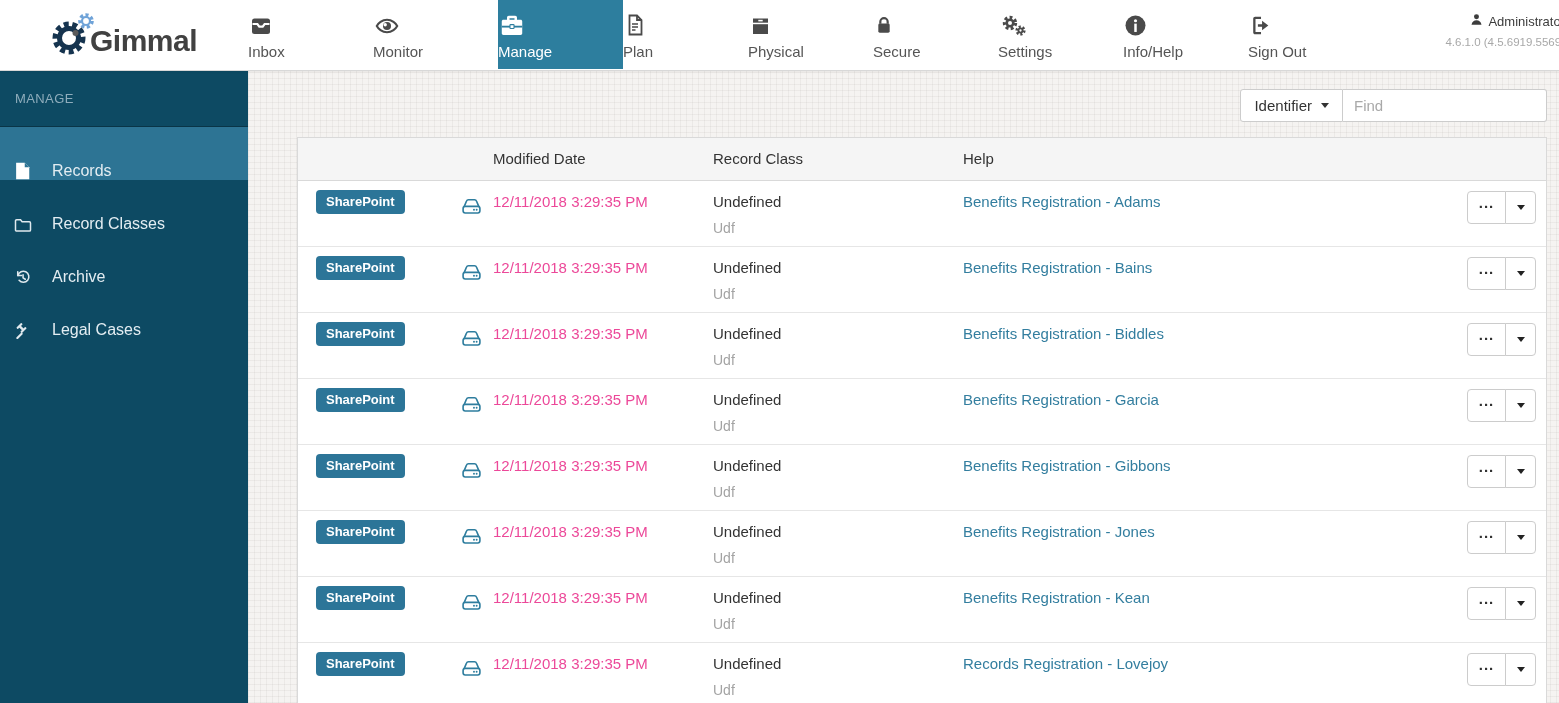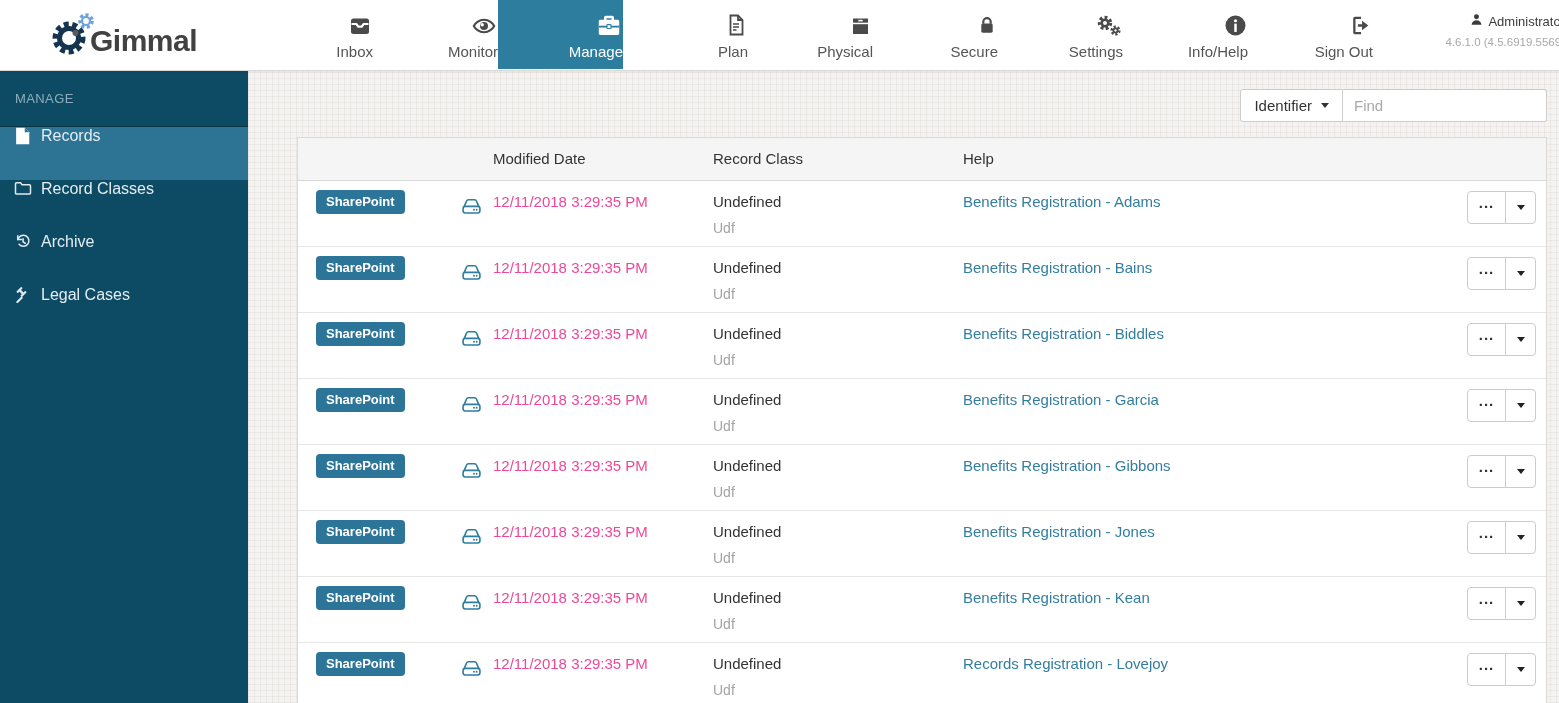--- a/index.html
+++ b/index.html
@@ -6,36 +6,36 @@
   body { font-family:"Liberation Sans", sans-serif; background:#e9e9e9; }
   .screen { position:relative; width:1559px; height:703px; overflow:hidden; background:#fff; }
 
   
   .navbar { position:absolute; top:0; left:0; width:100%; height:71px; background:#fff;
             border-bottom:1px solid #d8d8d8; box-shadow:0 1px 2px rgba(0,0,0,.06); z-index:5; }
   .logo { position:absolute; left:0; top:0; width:248px; height:71px; display:flex;
           align-items:center; justify-content:center; }
   .logo-text { font-size:30px; font-weight:700; color:#414141; margin-left:-9px; margin-top:10px; letter-spacing:-.5px; }
   .tabs { position:absolute; left:248px; top:0; height:71px; display:flex; }
-  .tab { width:125px; height:69px; display:flex; flex-direction:column; align-items:flex-end;
+  .tab { width:125px; height:69px; display:flex; flex-direction:column; align-items:flex-start;
          justify-content:flex-end; padding-bottom:9px; gap:5px; color:#4a4a4a; cursor:pointer; }
   .tab .nicon { height:28px; display:flex; align-items:flex-end; }
   .tab .tlabel { font-size:15px; color:#555; }
   .tab.active { background:#2d7e9e; color:#fff; }
   .tab.active .tlabel { color:#fff; }
   .userinfo { position:absolute; right:-6px; top:13px; text-align:right; }
   .user-row { font-size:13px; color:#3c3c3c; display:flex; align-items:center; justify-content:flex-end; gap:5px; }
   .version { font-size:11.5px; color:#a8a8a8; margin-top:7px; }
 
   
   .sidebar { position:absolute; left:0; top:71px; width:248px; height:632px; background:#0d4a63; }
   .side-section { height:56px; display:flex; align-items:center; padding-left:15px;
                   color:#8fadbc; font-size:13px; letter-spacing:.4px;
                   border-bottom:1px solid rgba(0,0,0,.28); }
-  .side-item { height:53px; display:flex; align-items:flex-start; padding-left:13px; gap:9px;
+  .side-item { height:53px; display:flex; align-items:flex-end; padding-left:13px; gap:20px;
                color:#e3edf2; font-size:16px; cursor:pointer; }
   .side-item.active { background:#2d7494; }
   .side-item .sicon { width:19px; display:flex; justify-content:center; }
 
   
   .main { position:absolute; left:248px; top:71px; right:0; bottom:0;
           background-color:#f5f3f1;
           background-image:
             repeating-linear-gradient(0deg,  rgba(170,165,160,.13) 0 1px, transparent 1px 6px),
             repeating-linear-gradient(90deg, rgba(170,165,160,.13) 0 1px, transparent 1px 6px); }

